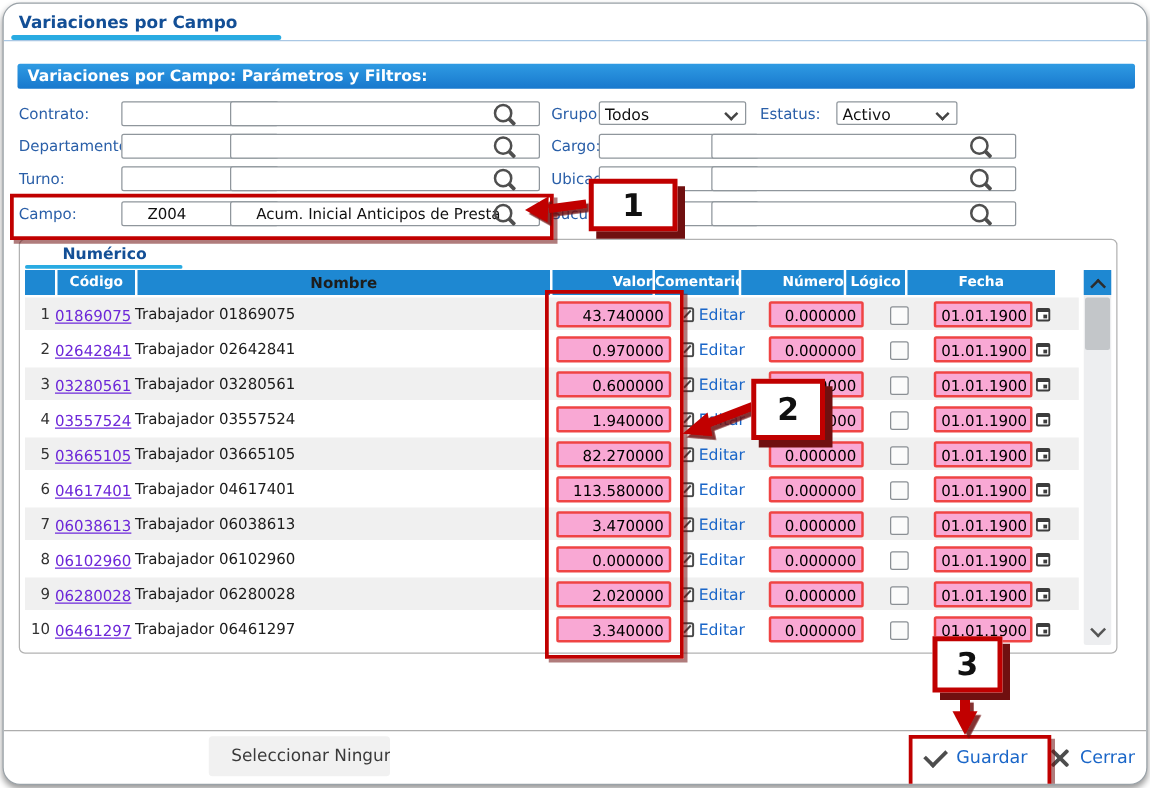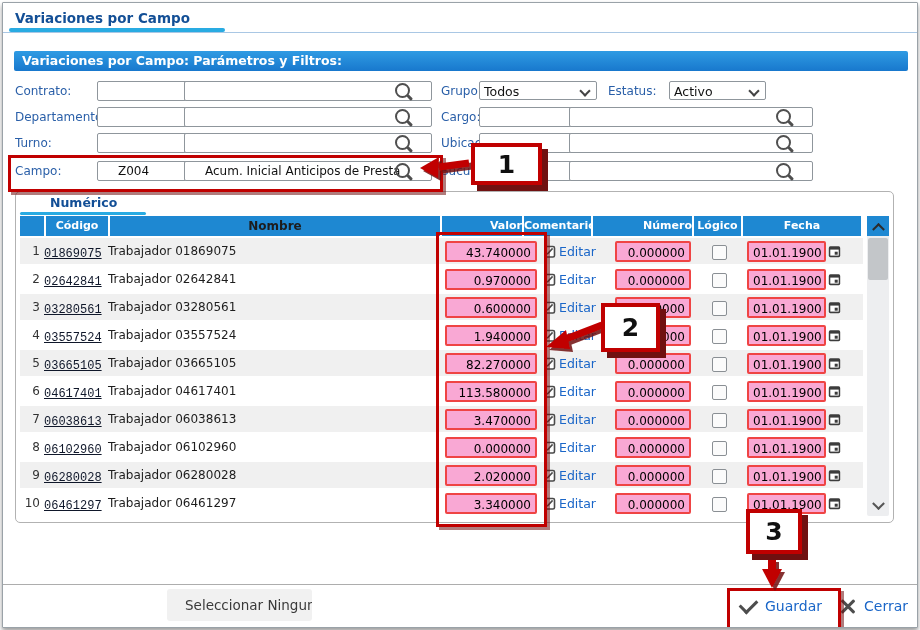--- a/index.html
+++ b/index.html
@@ -1,18 +1,18 @@
 <!DOCTYPE html>
 <html><head>
 <meta charset="utf-8">
 <style>
   html,body{margin:0;padding:0;width:920px;height:630px;background:#fff;
     font-family:"DejaVu Sans","Liberation Sans",sans-serif;overflow:hidden;}
   .window{position:absolute;left:2px;top:2px;width:914px;height:624px;background:#fff;
-    border:1px solid #9aa2a8;border-radius:1px;box-shadow:0 3px 5px rgba(0,0,0,.4);overflow:hidden;}
+    border:1px solid #9aa2a8;border-radius:14px;box-shadow:0 3px 5px rgba(0,0,0,.4);overflow:hidden;}
 
   
   .main-tab{position:absolute;left:12px;top:7px;font-size:13.5px;font-weight:bold;color:#134f96;}
   .main-tab-underline{position:absolute;left:6px;top:25px;width:216px;height:4px;background:#29abe2;border-radius:2px;}
   .top-divider{position:absolute;left:0;top:29px;width:100%;height:1px;background:#a9c7e4;}
 
   
   .params-header{position:absolute;left:11px;top:48px;width:894px;height:20px;border-radius:2px;
     background:linear-gradient(#2f9be3,#1878cd);color:#fff;font-size:12.5px;font-weight:bold;
     line-height:20px;padding-left:8px;box-sizing:border-box;}
@@ -38,22 +38,22 @@
   .rows{position:absolute;left:4px;top:46px;width:843px;}
   .trow{height:26px;margin-bottom:2px;display:flex;gap:2px;align-items:center;}
   .trow.odd{background:#f0f0f0;}
   .trow.even{background:#fff;}
   .c{box-sizing:border-box;}
   .c-num{width:22px;text-align:right;font-size:12px;color:#333;padding-right:2px;}
   .c-code{width:62px;} .c-name{width:330px;font-size:12px;color:#1d1d1d;}
   .c-valor{width:102px;text-align:right;} .c-com{width:67px;display:flex;align-items:center;gap:3px;}
   .c-numero{width:81px;text-align:right;} .c-log{width:47px;text-align:center;} .c-fecha{width:118px;display:flex;align-items:center;gap:2px;}
   .th.c-num{width:22px}.th.c-code{width:62px}.th.c-name{width:330px}.th.c-valor{width:80px}
-  .th.c-com{width:67px;display:block}.th.c-numero{width:99px}.th.c-log{width:47px}.th.c-fecha{width:118px;display:block}
-  .codelink{font-size:12px;color:#0f172a;text-decoration:underline;cursor:pointer;font-family:Liberation Mono, monospace;}
+  .th.c-com{width:67px;display:block}.th.c-numero{width:82px}.th.c-log{width:47px}.th.c-fecha{width:118px;display:block}
+  .codelink{font-size:12px;color:#6d28d9;text-decoration:underline;cursor:pointer;}
   .fld{display:inline-block;height:21px;line-height:21px;border:2px solid #ef4444;border-radius:2px;
     background:#f9a8d4;font-size:12px;padding:0 4px;box-sizing:border-box;}
   .numfld{text-align:right;}
   .c-valor .fld{width:92px;margin-right:5px;}
   .c-numero .fld{width:76px;margin-right:3px;}
   .datefld{width:79px;margin-left:2px;}
   .editlink{font-size:12.5px;color:#1a66c8;cursor:pointer;}
   .cb{display:inline-block;width:13px;height:13px;border:1.5px solid #8a8f94;border-radius:2px;background:#fbfbfb;vertical-align:middle;}
   .editic,.calic{display:inline-flex;align-items:center;}
 

